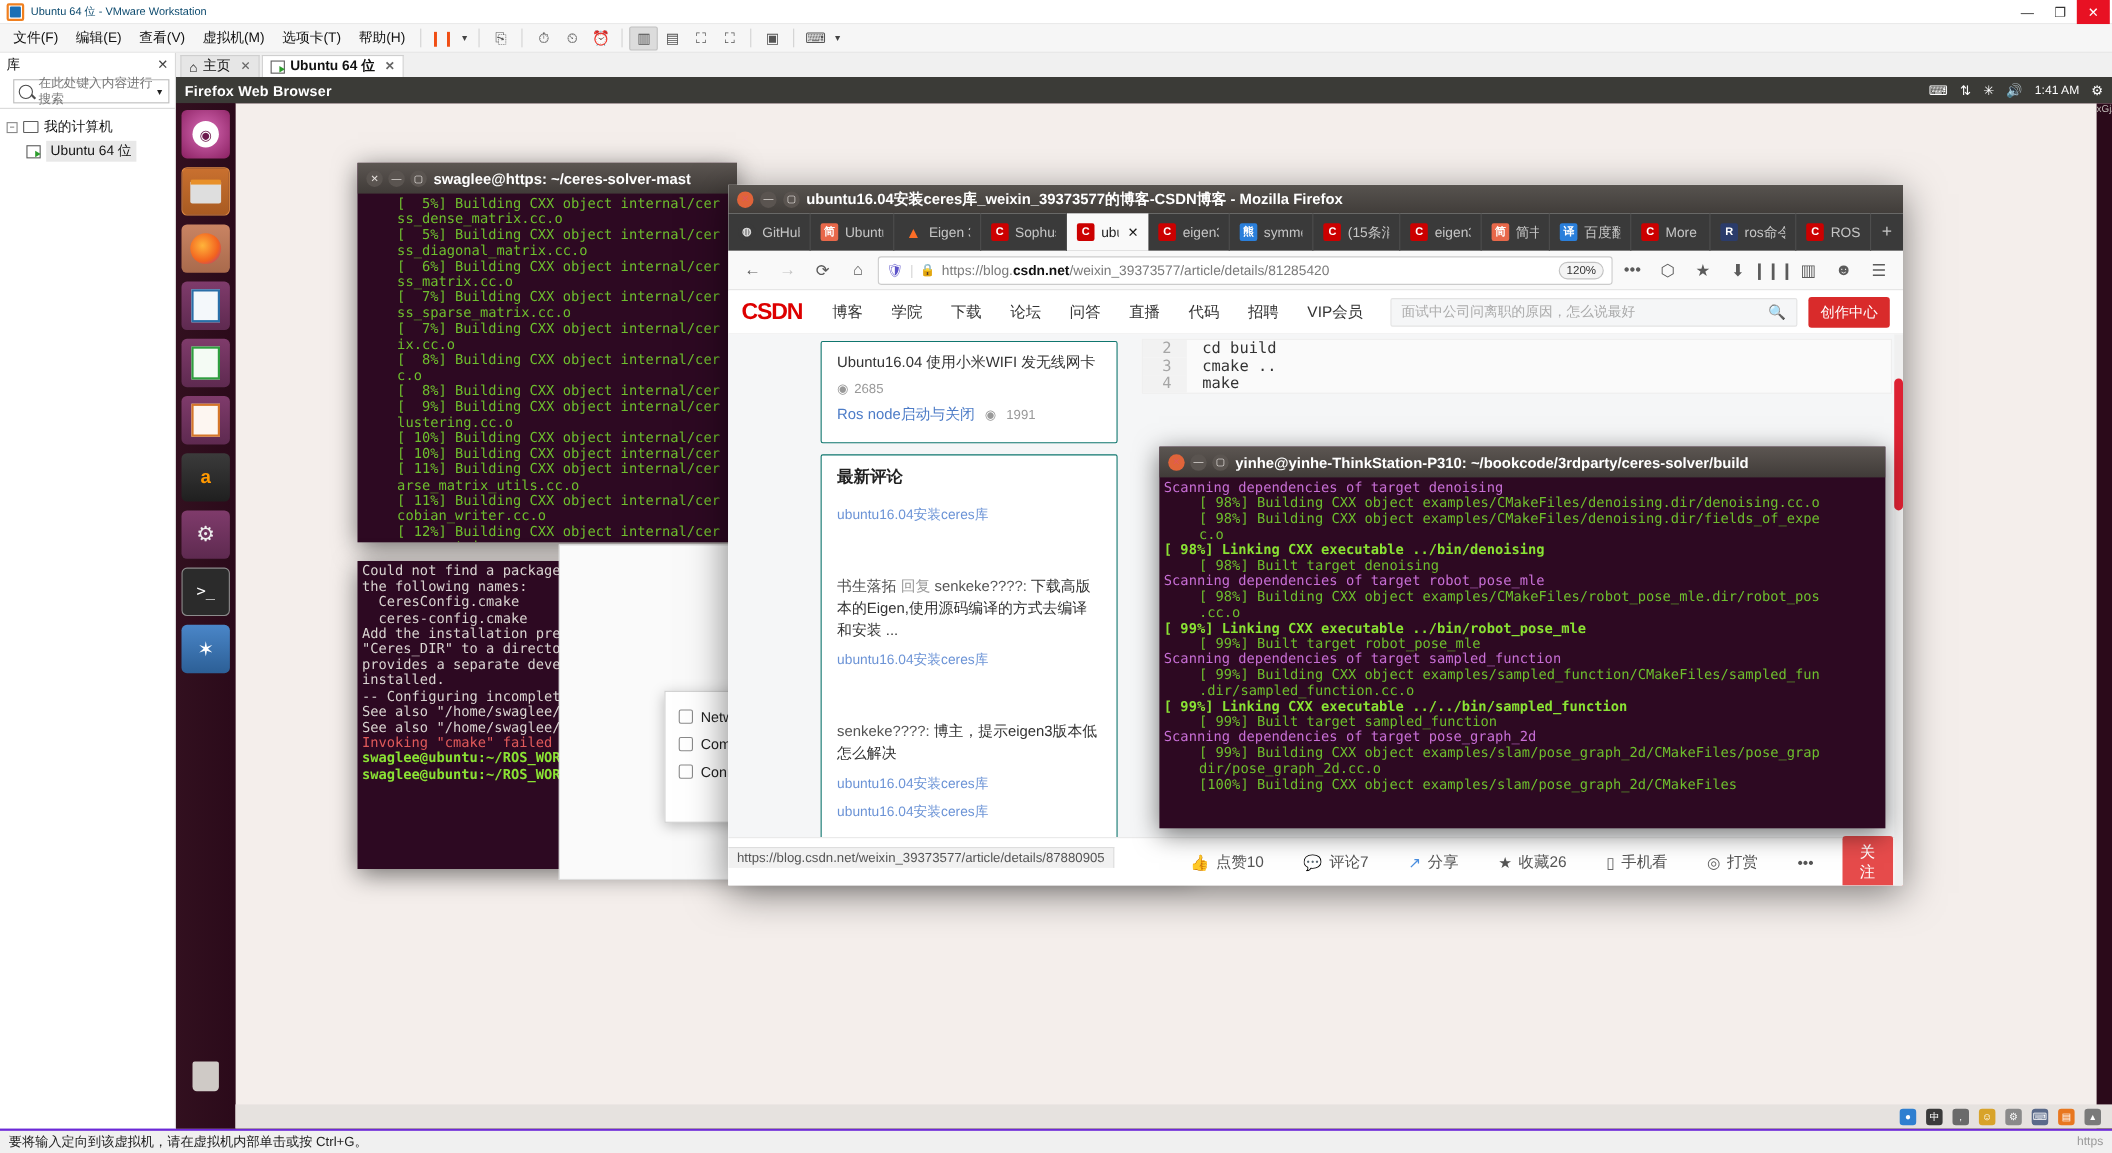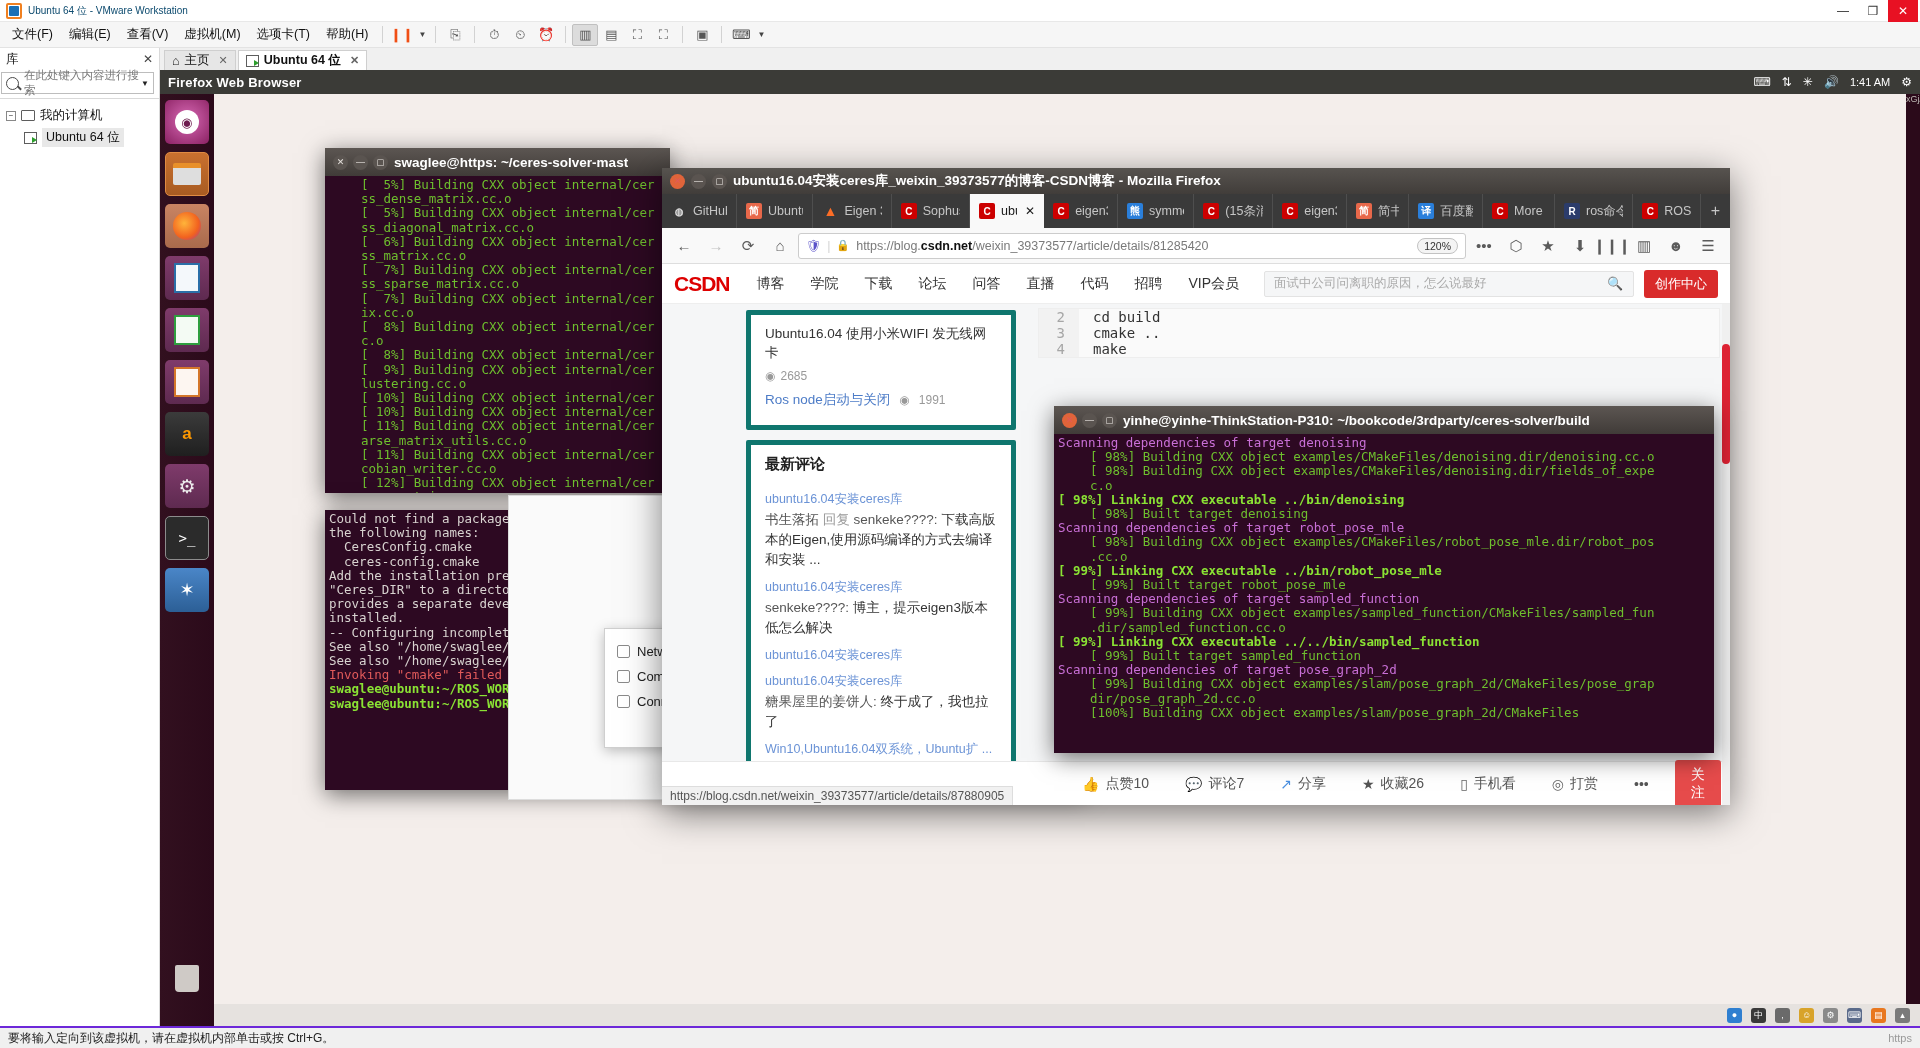--- a/index.html
+++ b/index.html
@@ -29,21 +29,21 @@
   .tb-ic { width:26px; height:22px; display:flex; align-items:center; justify-content:center; color:#555; font-size:13px;}
   .tb-ic.pause { color:#f04e14; font-weight:bold; letter-spacing:1px; }
   .tb-ic.caret { font-size:8px; color:#444; width:14px;}
   .tb-ic.sel { background:#dcdcdc; border:1px solid #c0c0c0; border-radius:2px; }
 
   #vm-body { flex:1; display:flex; min-height:0; }
   
   #vm-library { width:160px; background:#ffffff; border-right:1px solid #d9d9d9; display:flex; flex-direction:column; }
   #lib-header { height:22px; display:flex; align-items:center; padding:0 6px; font-size:12.5px; color:#111;}
   #lib-header .x { margin-left:auto; color:#444; font-size:12px; }
-  #lib-search { margin:2px 5px 4px 1px; height:22px; border:1px solid #bdbdbd; background:#fff; display:flex; align-items:center; padding:0 4px; font-size:11.5px; color:#777;font-family:Liberation Serif, serif; }
+  #lib-search { margin:2px 5px 4px 12px; height:22px; border:1px solid #bdbdbd; background:#fff; display:flex; align-items:center; padding:0 4px; font-size:11.5px; color:#777;font-family:Liberation Serif, serif; }
   #lib-search .mag { width:13px; height:13px; border:1.5px solid #4a4a4a; border-radius:50%; margin-right:5px; position:relative; flex:0 0 auto;}
   #lib-search .mag:after { content:""; position:absolute; width:5px; height:1.5px; background:#4a4a4a; transform:rotate(45deg); right:-4px; bottom:0px; }
   #lib-search .dd { margin-left:auto; font-size:8px; color:#222; }
   #lib-tree { flex:1; border-top:1px solid #d9d9d9; padding:6px 4px; font-size:12.5px; color:#111; }
   .tree-row { display:flex; align-items:center; gap:5px; padding:2px 2px; }
   .tree-row.child { padding-left:20px; }
   .tree-row .exp { width:10px; height:10px; border:1px solid #888; font-size:8px; line-height:8px; text-align:center; color:#333; background:#fff; flex:0 0 auto;}
   .mini-mon { width:14px; height:11px; border:1.5px solid #5d5d5d; border-radius:1px; flex:0 0 auto; }
   .mini-vm { width:13px; height:12px; border:1.5px solid #5d5d5d; position:relative; flex:0 0 auto;}
   .mini-vm:after { content:""; position:absolute; right:-1px; bottom:0; border-left:5px solid #2d9d2d; border-top:3.5px solid transparent; border-bottom:3.5px solid transparent; }
@@ -112,40 +112,40 @@
   #csdn { flex:1; background:#fff; position:relative; overflow:hidden; display:flex; flex-direction:column;}
   #csdn-head { height:40px; background:#fff; border-bottom:1px solid #eee; display:flex; align-items:center; gap:0; padding:0 12px;}
   #csdn-logo { font-size:21px; font-weight:bold; color:#d00; letter-spacing:-1px; margin-right:14px;}
   #csdn-head .navi { font-size:14px; color:#333; padding:0 13px; white-space:nowrap;}
   #csdn-search { margin-left:12px; flex:1; max-width:390px; height:26px; background:#f5f6f7; border:1px solid #e3e3e3; border-radius:2px; display:flex; align-items:center; padding:0 9px; font-size:12.5px; color:#aaa;}
   #csdn-search .sbtn { margin-left:auto; color:#999; font-size:13px;}
   #csdn-write { margin-left:10px; background:#d92b2b; color:#fff; font-size:13px; padding:5px 11px; border-radius:3px; white-space:nowrap;}
   #csdn-main { flex:1; display:flex; background:#f5f6f7; overflow:hidden; }
   #csdn-left { width:364px; padding:6px 10px 0 84px; overflow:hidden;}
   #csdn-right { flex:1; padding:4px 10px 0 12px; overflow:hidden;}
-  .card { background:#fff; border:5px solid #0f766e; border-radius:2px; margin-bottom:10px; padding:10px 14px; }
+  .card { background:#fff; border:1px solid #0f766e; border-radius:2px; margin-bottom:10px; padding:10px 14px; }
   .card .h { font-size:15px; font-weight:bold; color:#222; margin-bottom:8px;}
   .rec-item { font-size:13.5px; color:#333; padding:5px 0; line-height:19px;}
   .rec-meta { font-size:12px; color:#999; display:flex; align-items:center; gap:5px; padding:2px 0 6px 0;}
   .rec-link { color:#4d7cc7; }
   .cm-title { color:#6b93d6; font-size:12.5px; padding-top:9px;}
-  .cm-body { font-size:13.5px; color:#333; line-height:20px; padding-top:2px;}
+  .cm-body { font-size:13.5px; color:#333; line-height:20px; padding-top:2px;margin-top:44px;}
   .cm-body .who { color:#555;}
   .cm-grey { color:#999; }
   
   #codeblk { background:#fafafa; border:1px solid #eee; font-family:"DejaVu Sans Mono","Liberation Mono",monospace; font-size:14px; color:#333; }
   #codeblk .ln { display:flex; }
   #codeblk .num { width:40px; text-align:right; padding-right:14px; color:#a6a6a6; background:#f2f2f2;}
   #codeblk .code { padding-left:14px; }
   
   #csdn-bottom { height:44px; background:#fff; border-top:1px solid #e8e8e8; display:flex; align-items:center; gap:0; padding:0 0 0 402px;}
   #csdn-bottom .act { display:flex; align-items:center; gap:6px; font-size:14px; color:#555; padding:0 18px; white-space:nowrap;}
   #csdn-bottom .btn-follow { background:#e64b4b; color:#fff; border-radius:3px; padding:6px 16px; font-size:14px; margin-left:8px;}
   #csdn-bottom .btn-onekey { background:#e64b4b; color:#fff; border-radius:3px; padding:6px 14px; font-size:14px; margin-left:8px;}
-  #status-url { position:absolute; left:0; bottom:0; background:#f1f1f1; border:1px solid #ddd; border-left:none; border-bottom:none; font-size:12px; color:#555; padding:2px 8px; white-space:nowrap;}
+  #status-url { position:absolute; left:0; bottom:16px; background:#f1f1f1; border:1px solid #ddd; border-left:none; border-bottom:none; font-size:12px; color:#555; padding:2px 8px; white-space:nowrap;}
   
   #csdn-scroll { position:absolute; right:0; top:40px; bottom:0; width:8px; background:#f0f0f0;}
   #csdn-scroll .thumb { position:absolute; top:40px; width:8px; height:120px; background:#d23; border-radius:4px;}
 
   
   #netdlg { position:absolute; left:444px; top:558px; width:180px; height:120px; background:#fff; border:1px solid #cfcfcf; box-shadow:0 3px 12px rgba(0,0,0,.25); font-size:13px; color:#222; padding:10px 8px; }
   #netdlg div { padding:5px 4px; display:flex; gap:7px; align-items:center;}
   .sq { width:13px; height:13px; border:1px solid #8a8a8a; border-radius:2px; flex:0 0 auto;}
 
   

